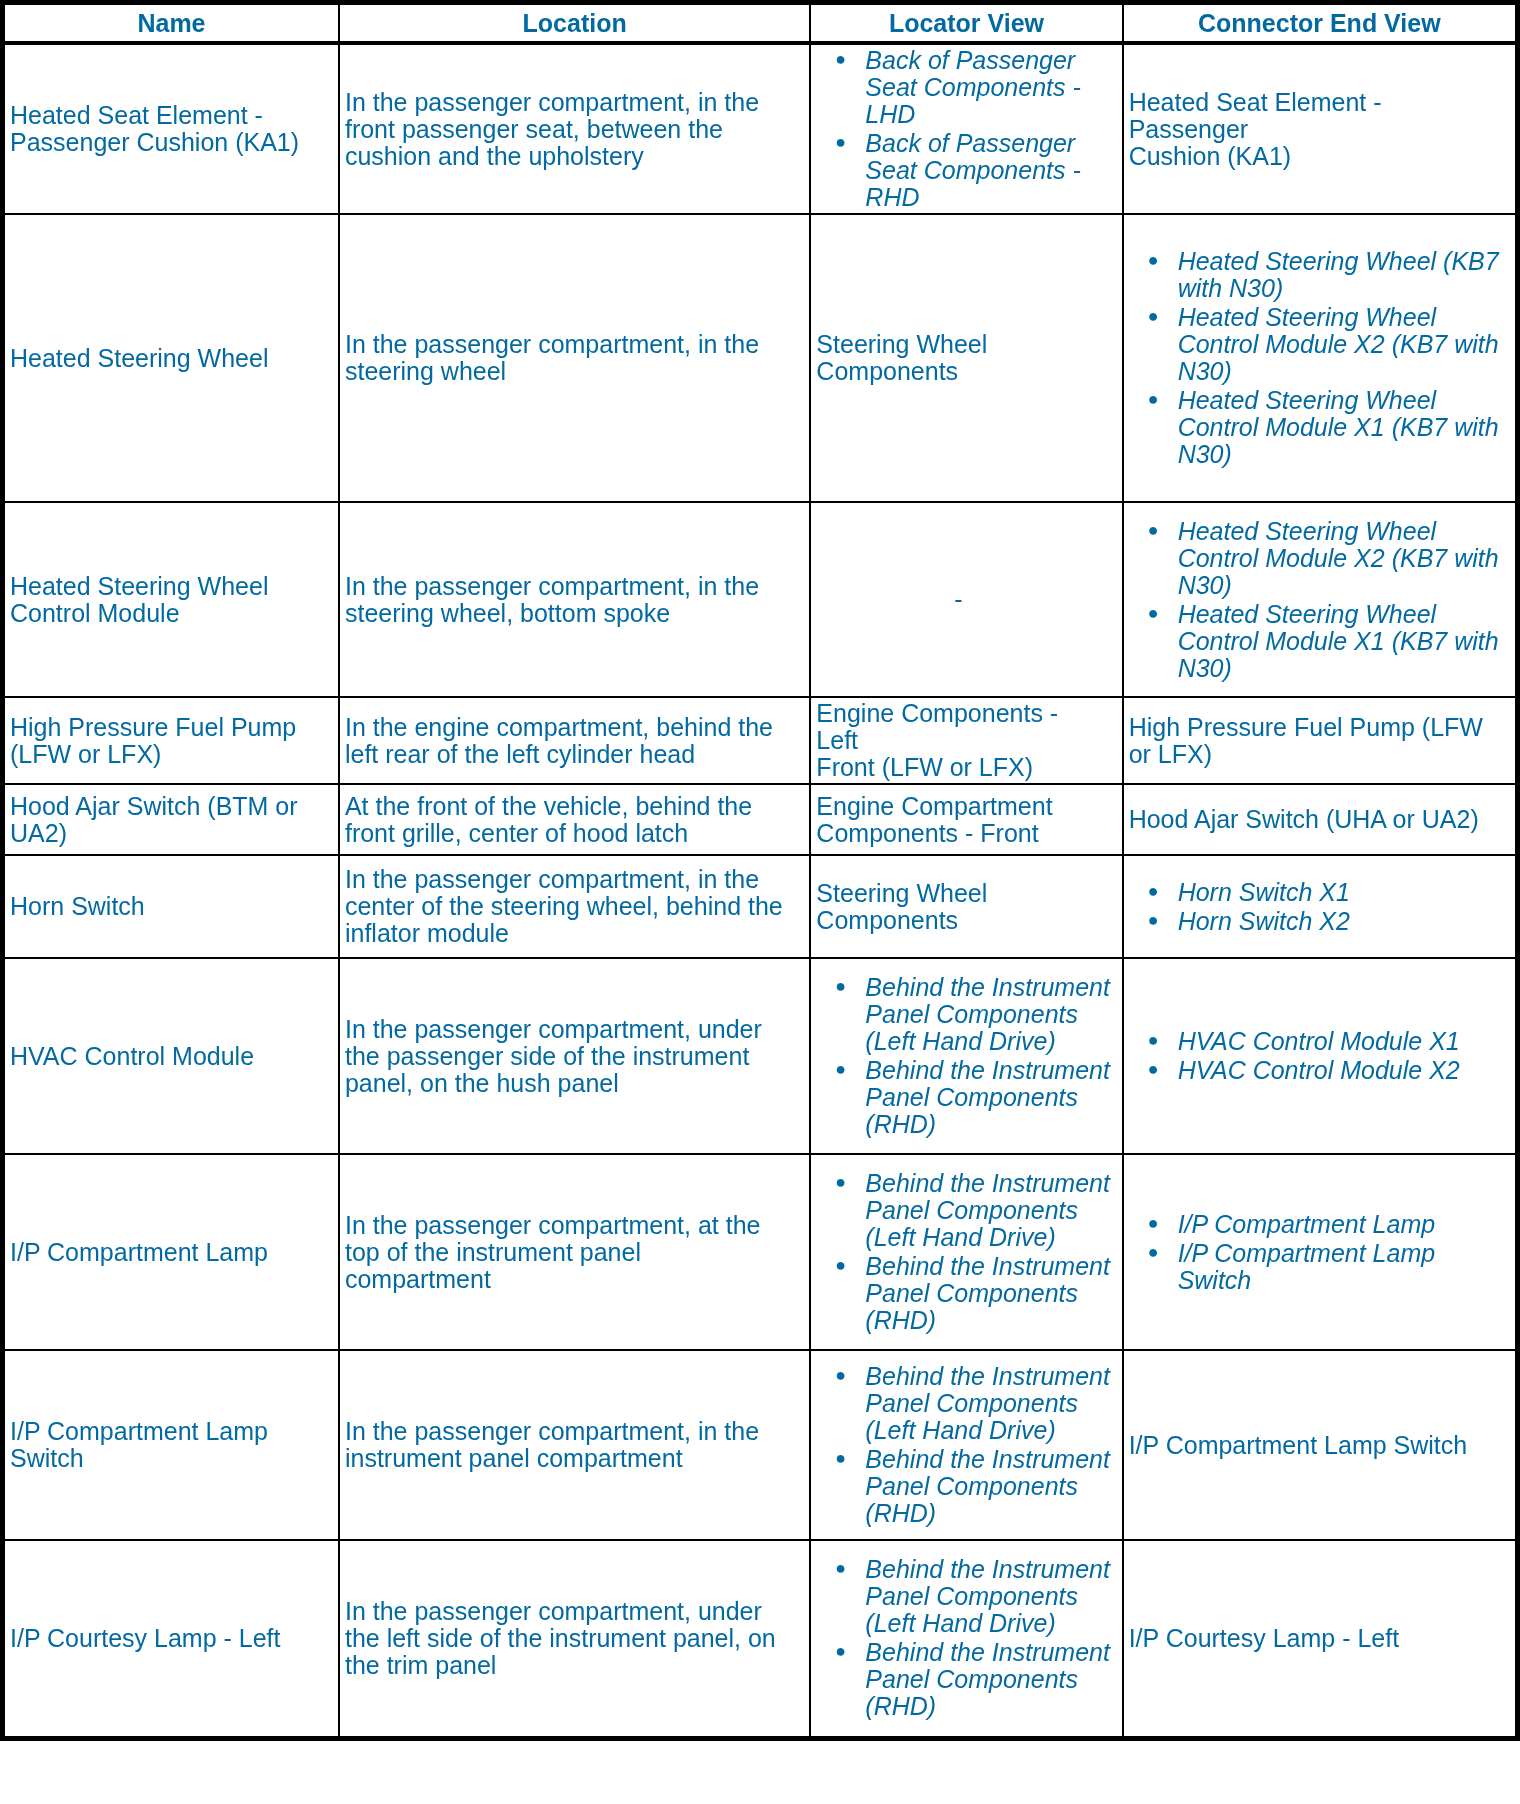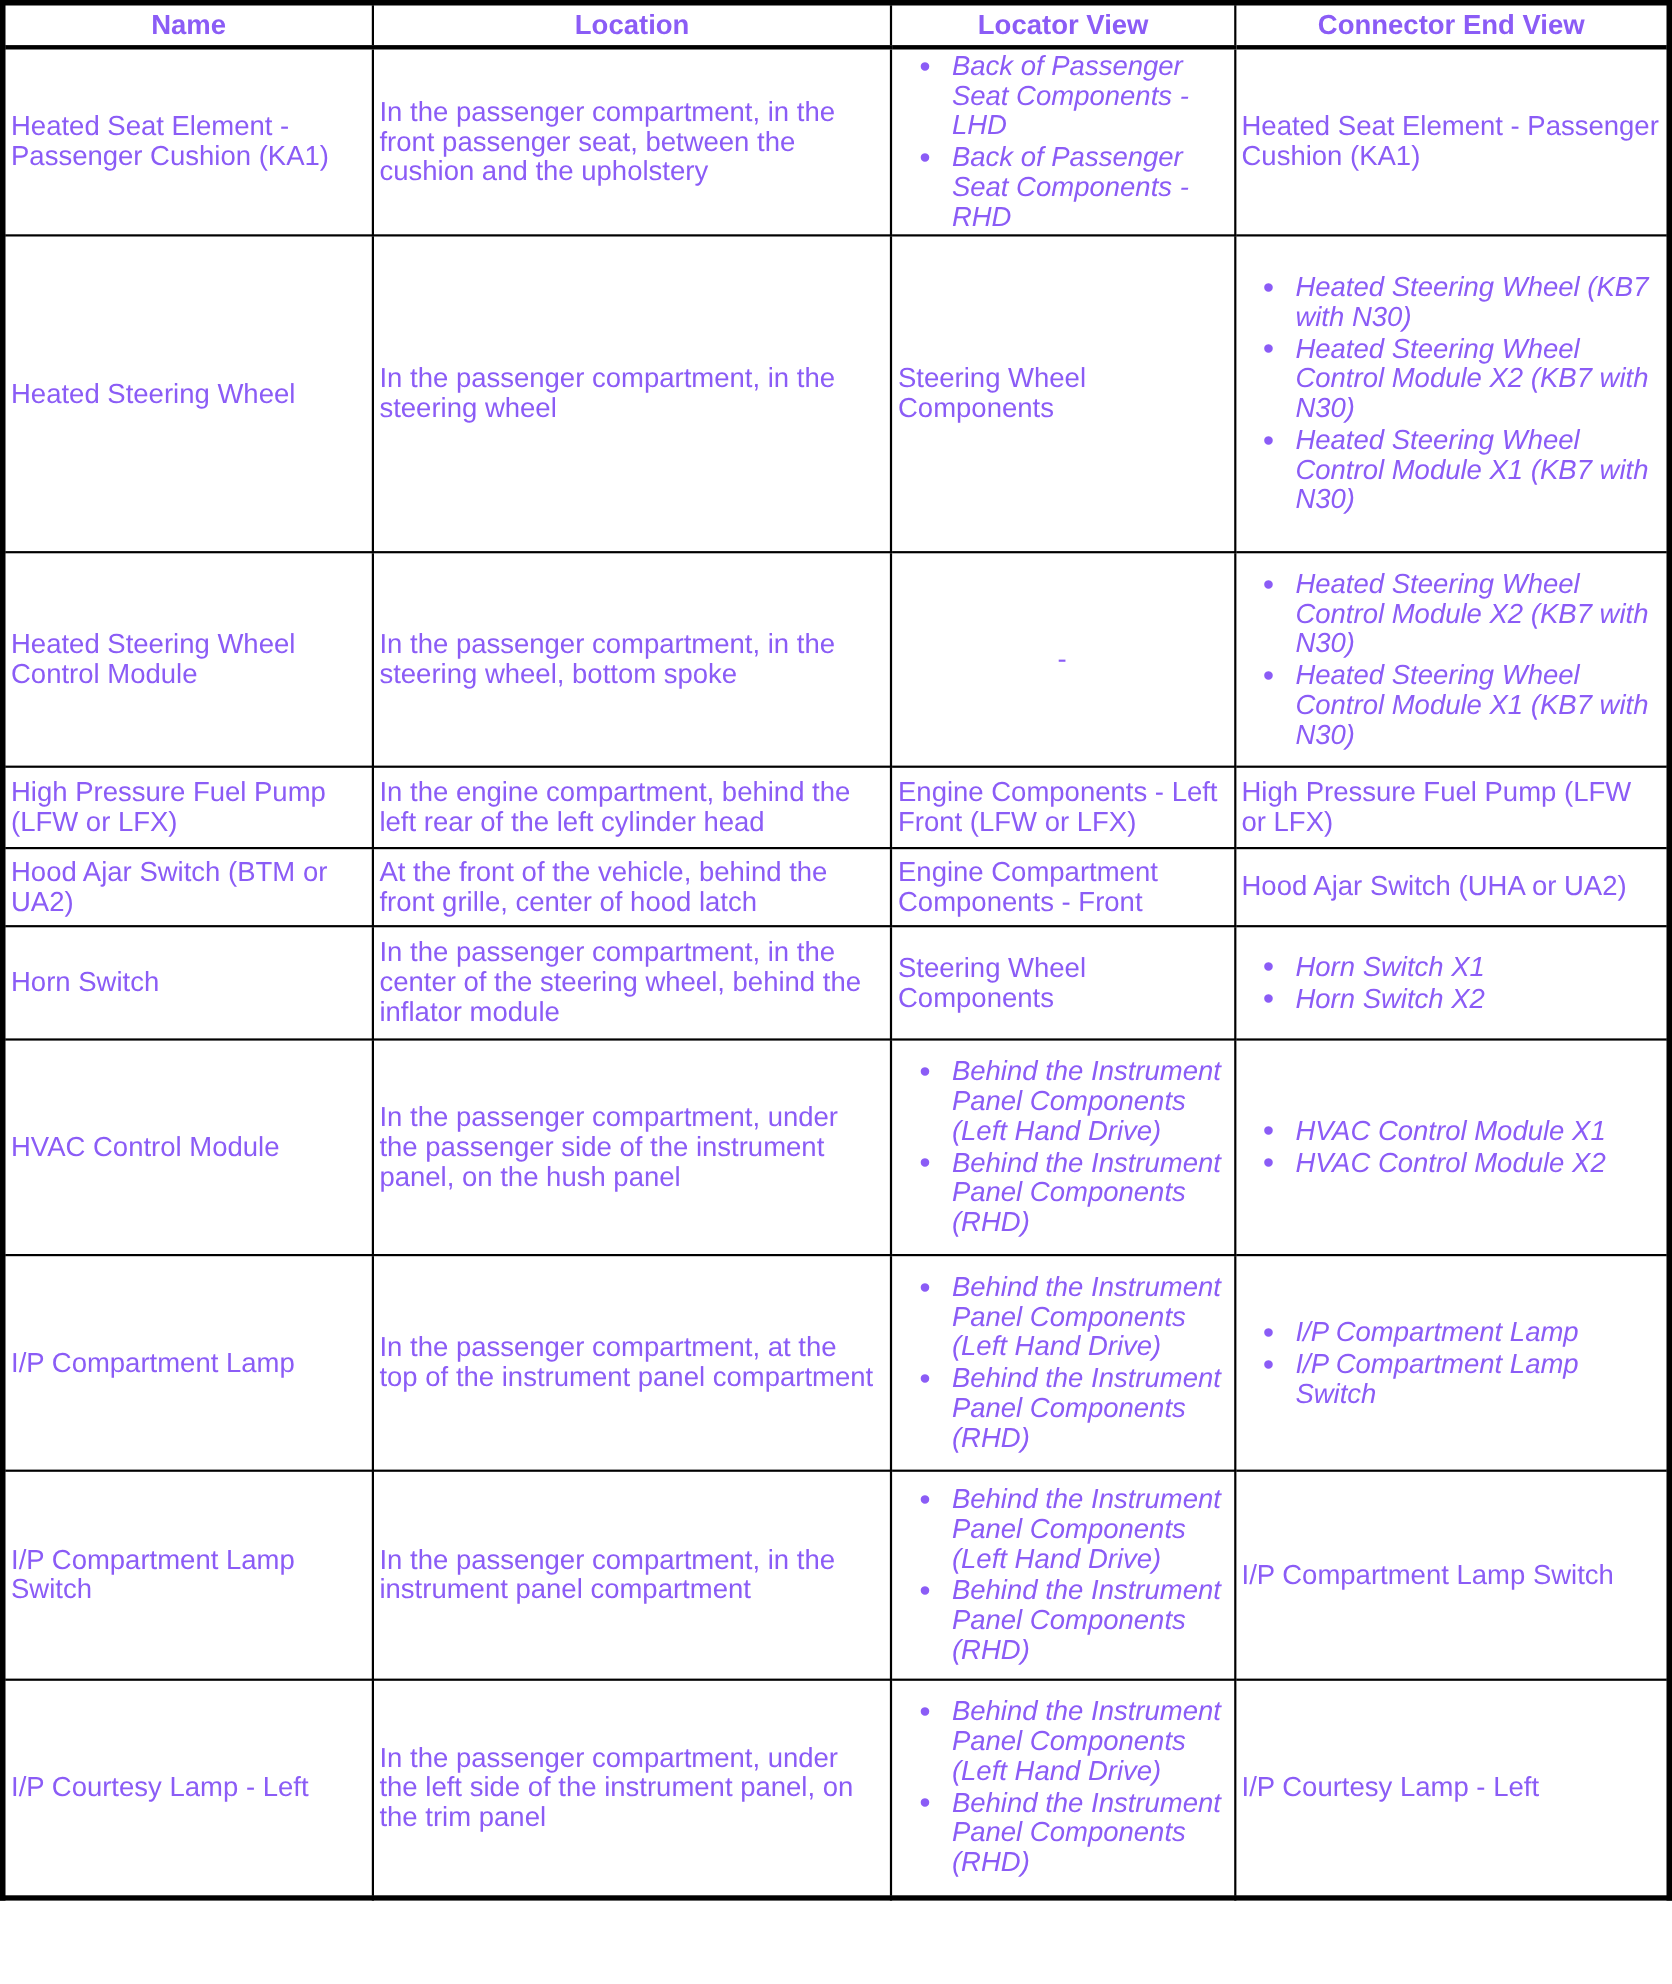--- a/index.html
+++ b/index.html
@@ -5,40 +5,40 @@
   html,body{margin:0;padding:0;background:#ffffff;}
   .page{width:1520px;}
   table.conn-table{
     border-collapse:collapse;
     table-layout:fixed;
     width:1520px;
     border:5px solid #000;
     font-family:"Liberation Sans",sans-serif;
     font-size:25px;
     line-height:27px;
-    color:#8b5cf6;
+    color:#0369a1;
     background:#fff;
   }
   col.c-name{width:334px;}
   col.c-location{width:468px;}
   col.c-locator{width:310px;}
   col.c-connector{width:392px;}
   th{
     border:2px solid #000;
     border-bottom:4px solid #000;
     font-weight:bold;
     text-align:center;
     vertical-align:middle;
     height:34px;
     padding:1px 2px;
   }
   td{
     border:2px solid #000;
     vertical-align:middle;
-    padding:2px 4px 2px 5px;
+    padding:2px 18px 2px 5px;
     overflow:hidden;
   }
   td .cell-text{
     display:block;
     white-space:pre-line;
   }
   td.center-cell{text-align:center;padding-left:2px;}
   td.bullet-cell{padding:2px 4px 2px 0;}
   ul.bullet-list{
     list-style:none;

